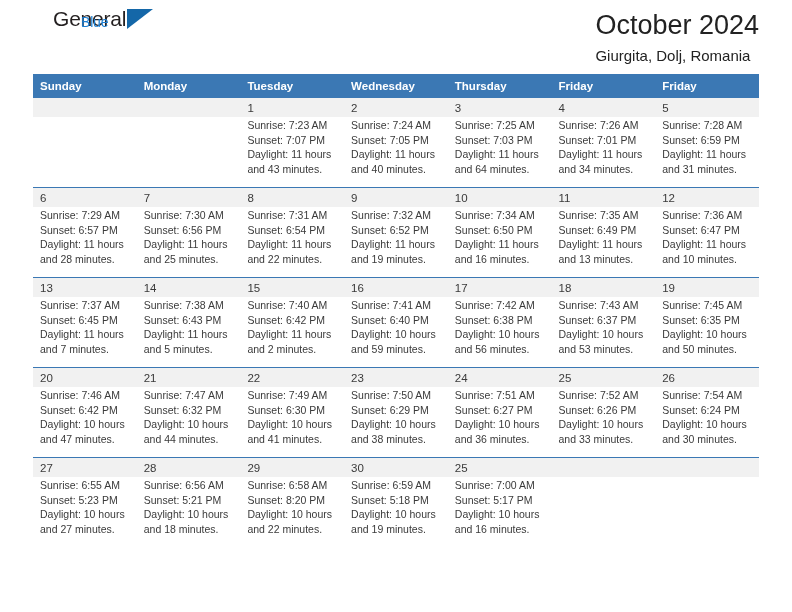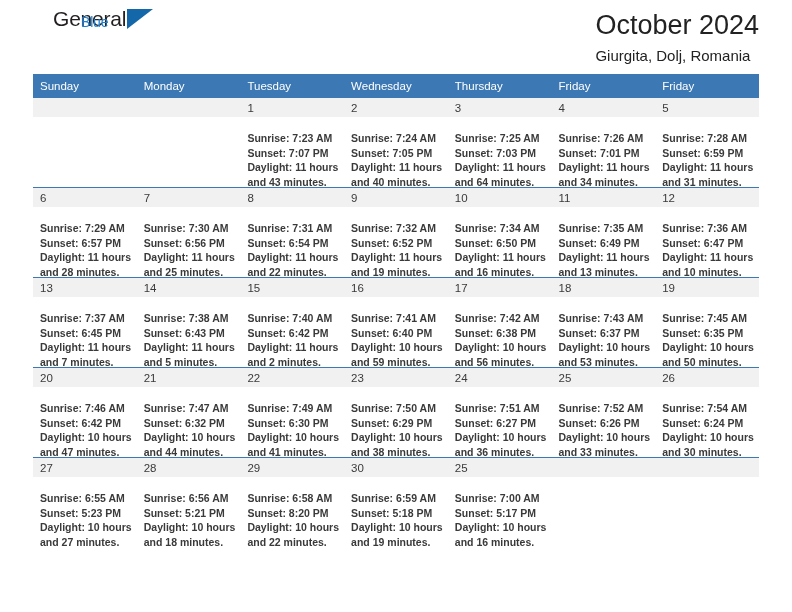--- a/index.html
+++ b/index.html
@@ -92,21 +92,21 @@
   
   .calendar {
     width: 726px;
     border-collapse: collapse;
     table-layout: fixed;
   }
   .calendar th {
     background: #3b78b4;
     color: #ffffff;
     font-size: 11.5px;
-    font-weight: normal;
+    font-weight: bold;
     text-align: left;
     padding: 6px 0 6px 7px;
     height: 21px;
     box-sizing: border-box;
     border: none;
   }
 
   .week-row td {
     vertical-align: top;
     padding: 0;
@@ -131,25 +131,24 @@
     box-sizing: border-box;
     padding: 2px 0 0 7px;
     font-size: 11.5px;
     color: #3a3a3a;
     line-height: 16px;
   }
   .cell-blank .daynum-band {
     background: #f1f1f1;
   }
   .cell-info {
-    padding: 14px 6px 0 7px;
+    padding: 1px 6px 0 7px;
     font-size: 10.5px;
     line-height: 14.6px;
     color: #3a3a3a;
-    font-weight: bold;
   }
   .cell-info div {
     white-space: nowrap;
   }
 </style>
 </head>
 <body>
 
 <div class="page">
 

